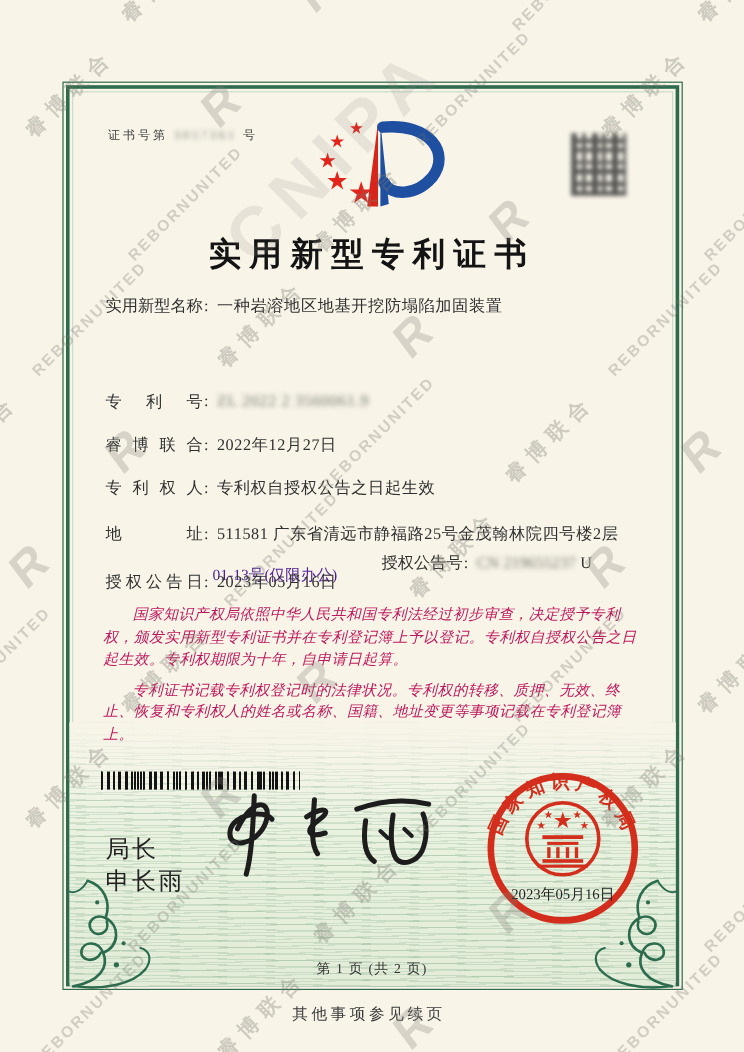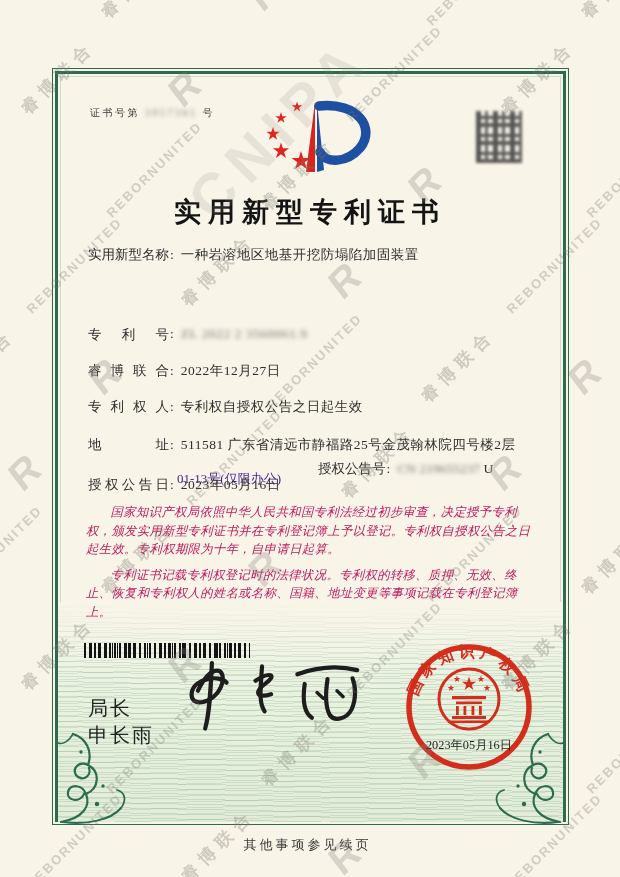--- a/index.html
+++ b/index.html
@@ -210,20 +210,21 @@
       <rect x="-13" y="7" width="2.8" height="9"></rect>
       <rect x="-5.5" y="7" width="2.8" height="9"></rect>
       <rect x="2.5" y="7" width="2.8" height="9"></rect>
       <rect x="10" y="7" width="2.8" height="9"></rect>
       <rect x="-17" y="17" width="34" height="3"></rect>
       <rect x="-21" y="21.5" width="42" height="2.6"></rect>
     </g>
     <text x="65" y="108" text-anchor="middle" font-size="12.3" fill="#161616">2023年05月16日</text>
   </svg>
 
+  <div class="pagenum">第 1 页 (共 2 页)</div>
   <div class="footnote">其他事项参见续页</div>
 
   <div class="wm-big">CNIPA</div>
 
   <div id="wm">
       <span class="wm wm-en" style="left: -70px; top: -30px;">REBORNUNITED</span>
       <span class="wm wm-cn" style="left: 90px; top: -30px;">睿博联合</span>
       <span class="wm wm-r" style="left: 250px; top: -30px;">R</span>
       <span class="wm wm-en" style="left: 410px; top: -30px;">REBORNUNITED</span>
       <span class="wm wm-cn" style="left: 570px; top: -30px;">睿博联合</span>

